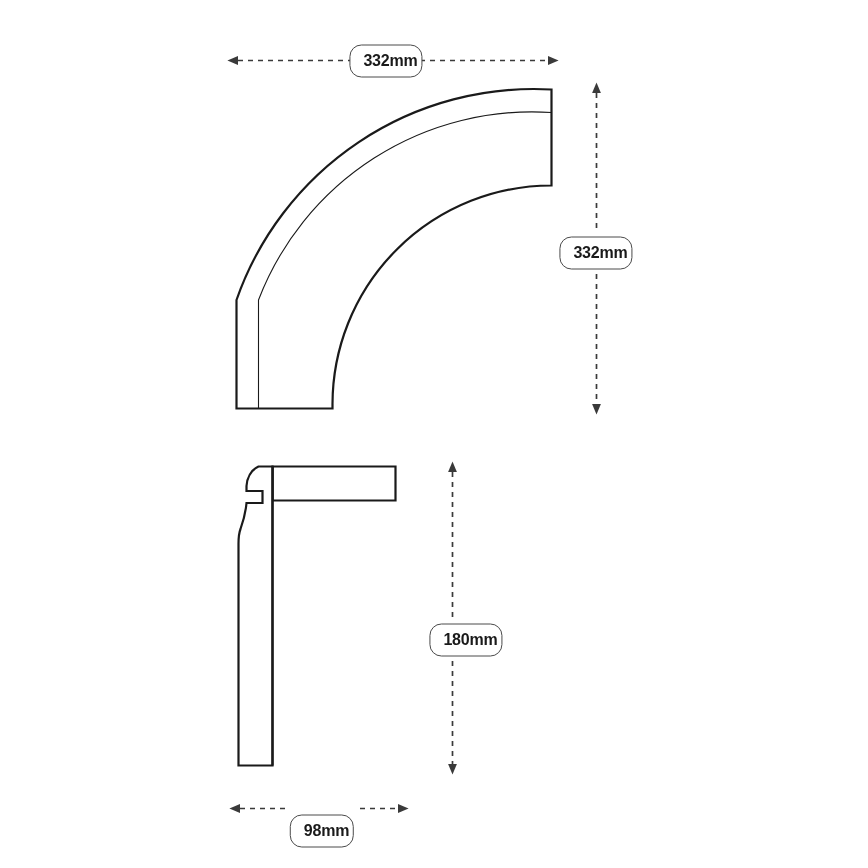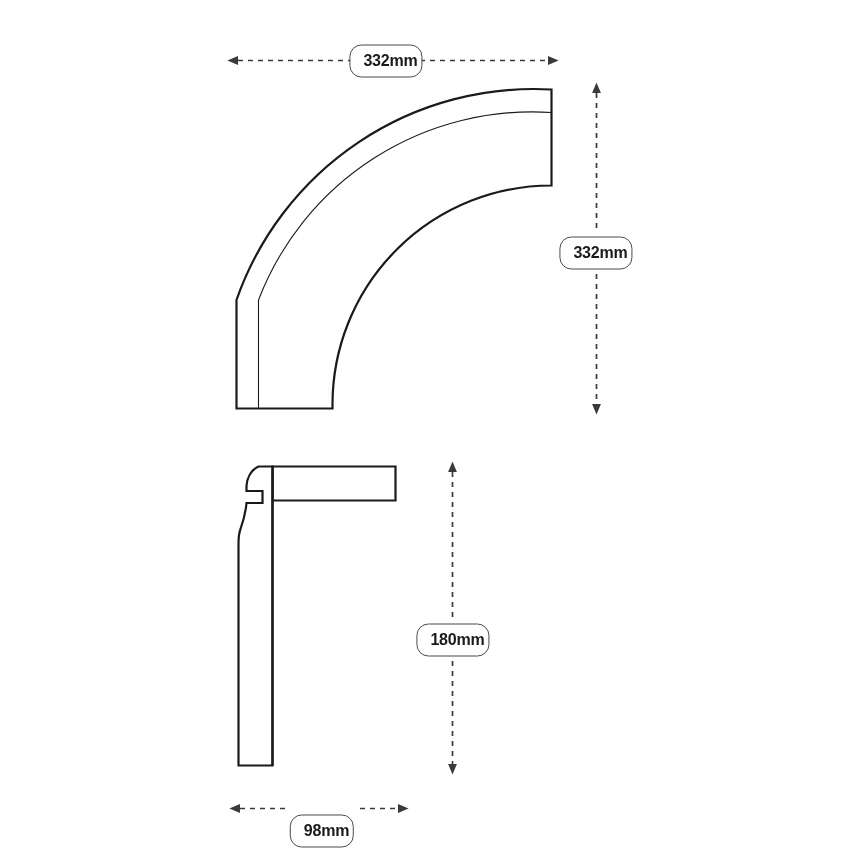--- a/index.html
+++ b/index.html
@@ -142,17 +142,17 @@
       <line class="dim-line" x1="240" y1="808.5" x2="285" y2="808.5" marker-start="url(#arrowStart)"></line>
       <line class="dim-line" x1="360" y1="808.5" x2="398" y2="808.5" marker-end="url(#arrowEnd)"></line>
     </g>
 
   </svg>
 
   <div class="dim-pill" style="left:386px; top:61px;">332mm</div>
 
   <div class="dim-pill" style="left:596px; top:253px;">332mm</div>
 
-  <div class="dim-pill" style="left:453px; top:640px;">180mm</div>
+  <div class="dim-pill" style="left:466px; top:640px;">180mm</div>
 
   <div class="dim-pill" style="left:322px; top:831px;">98mm</div>
 
 </div>
 
 </body></html>

